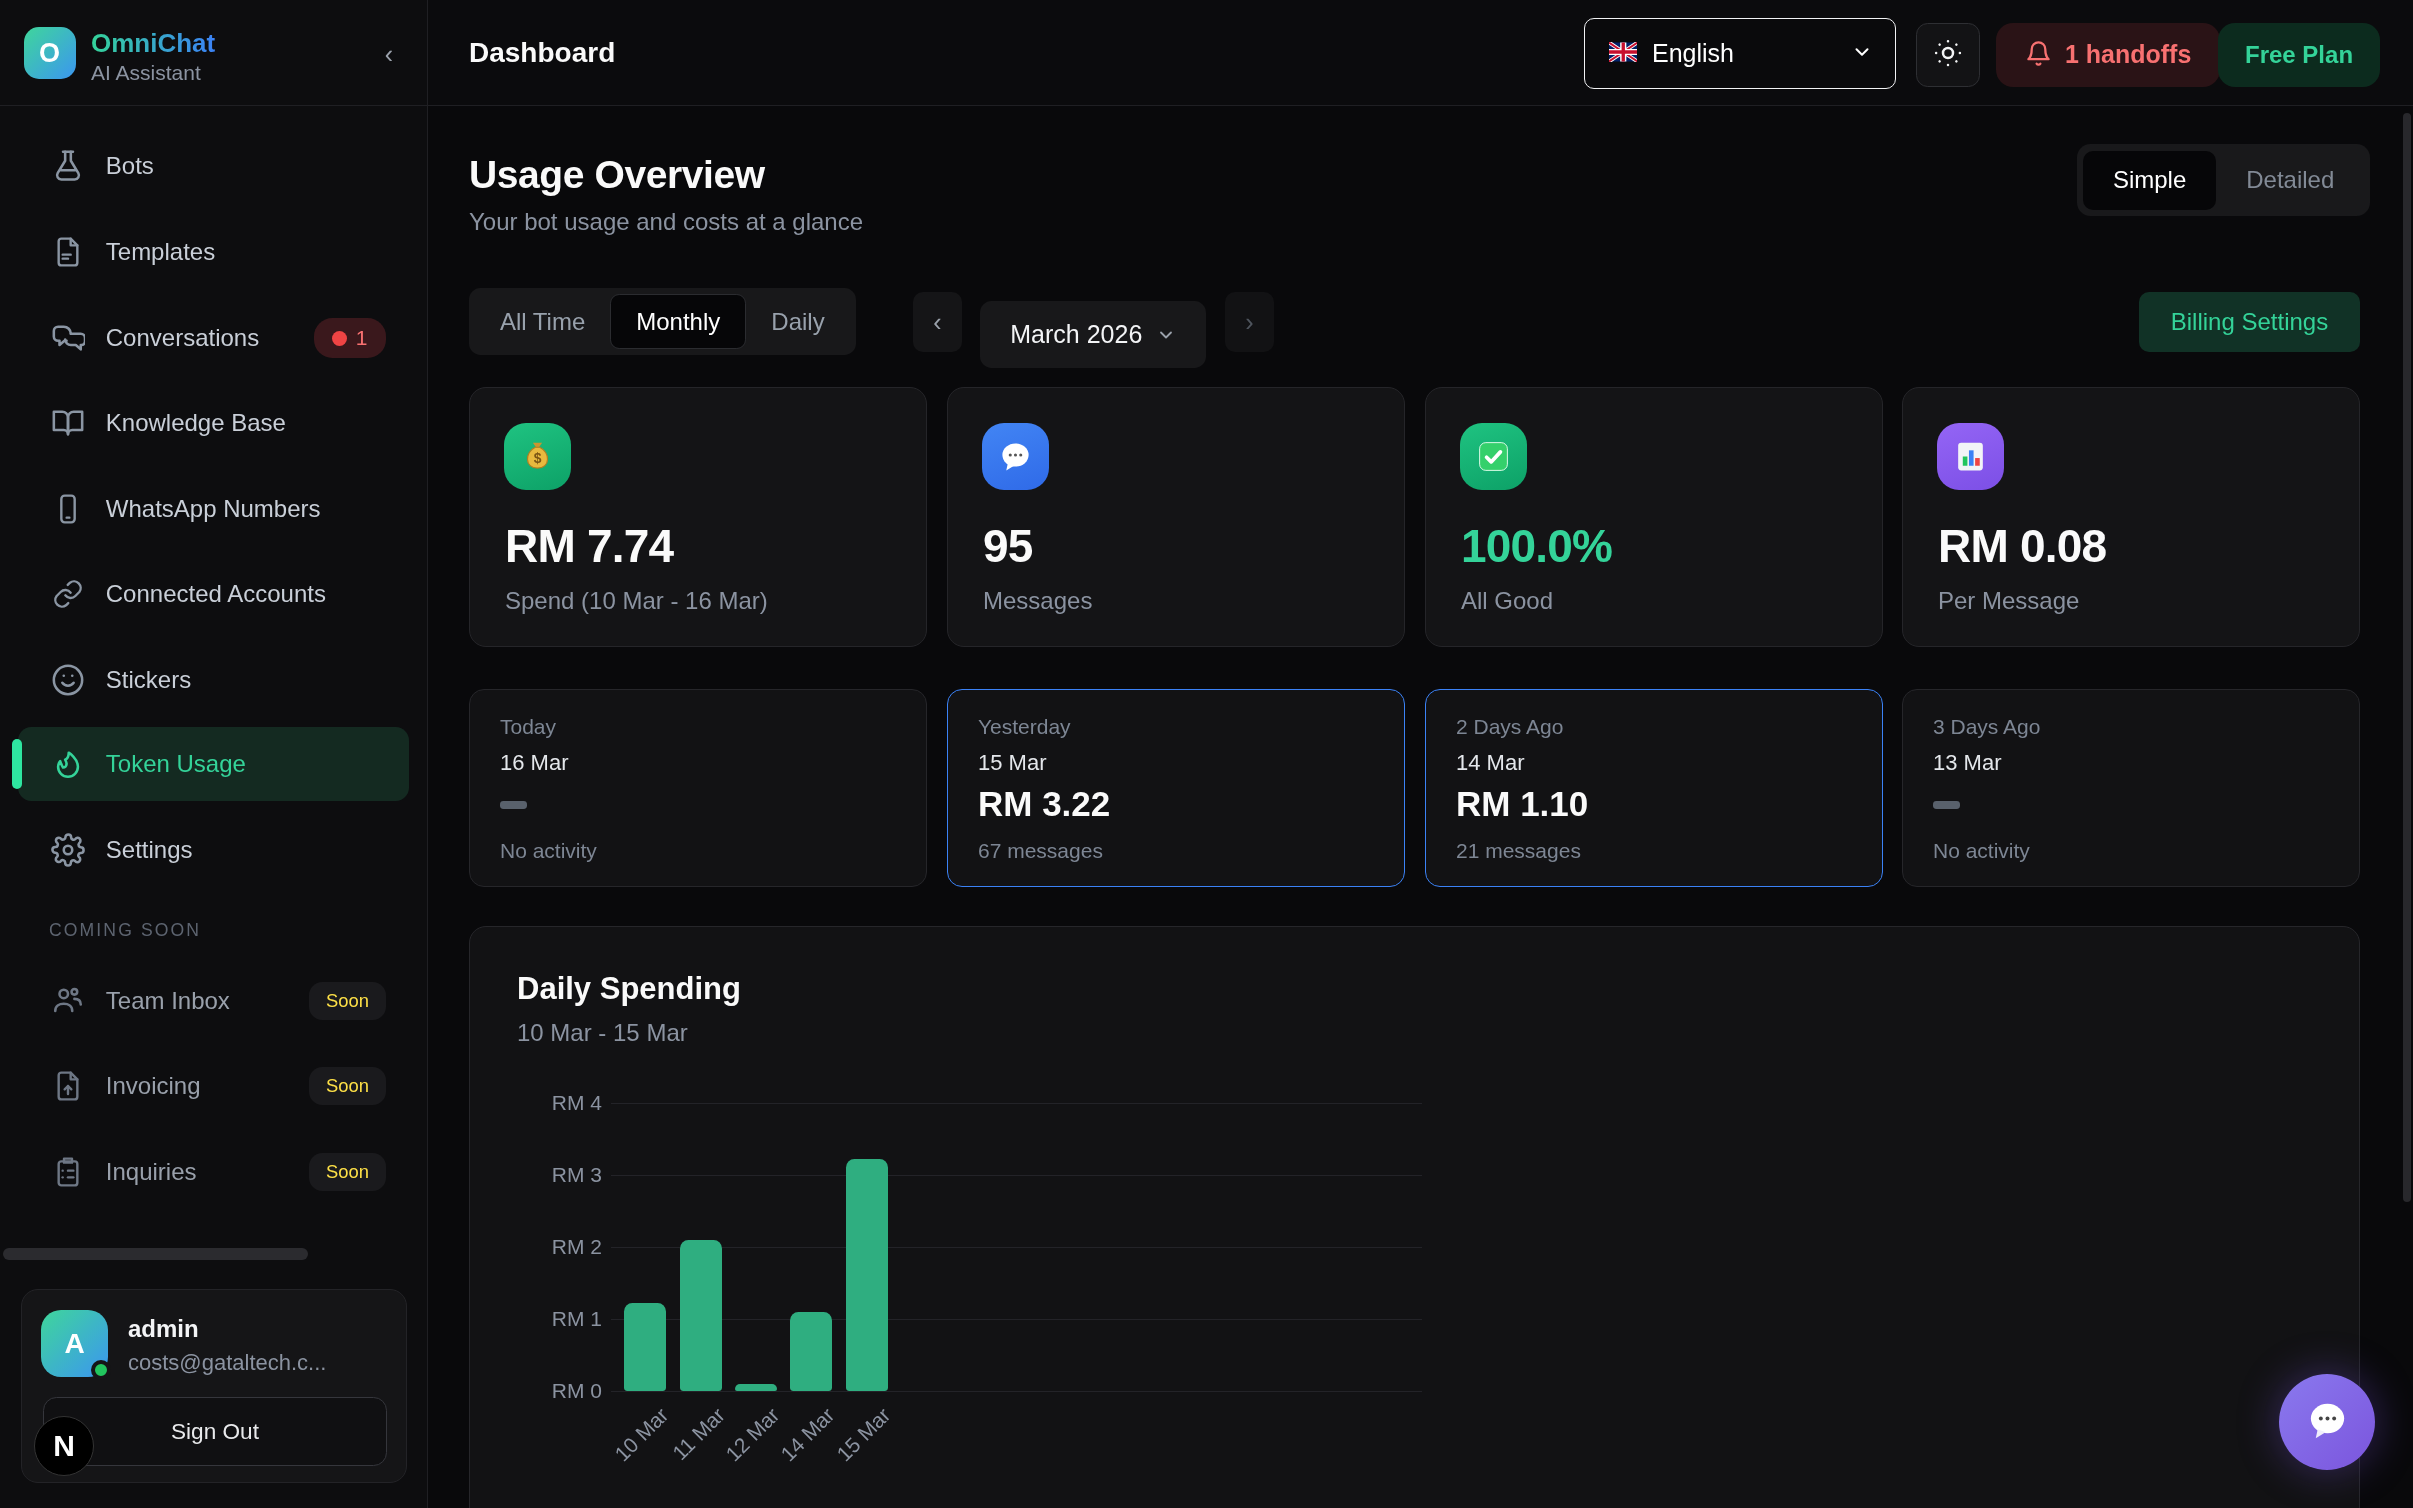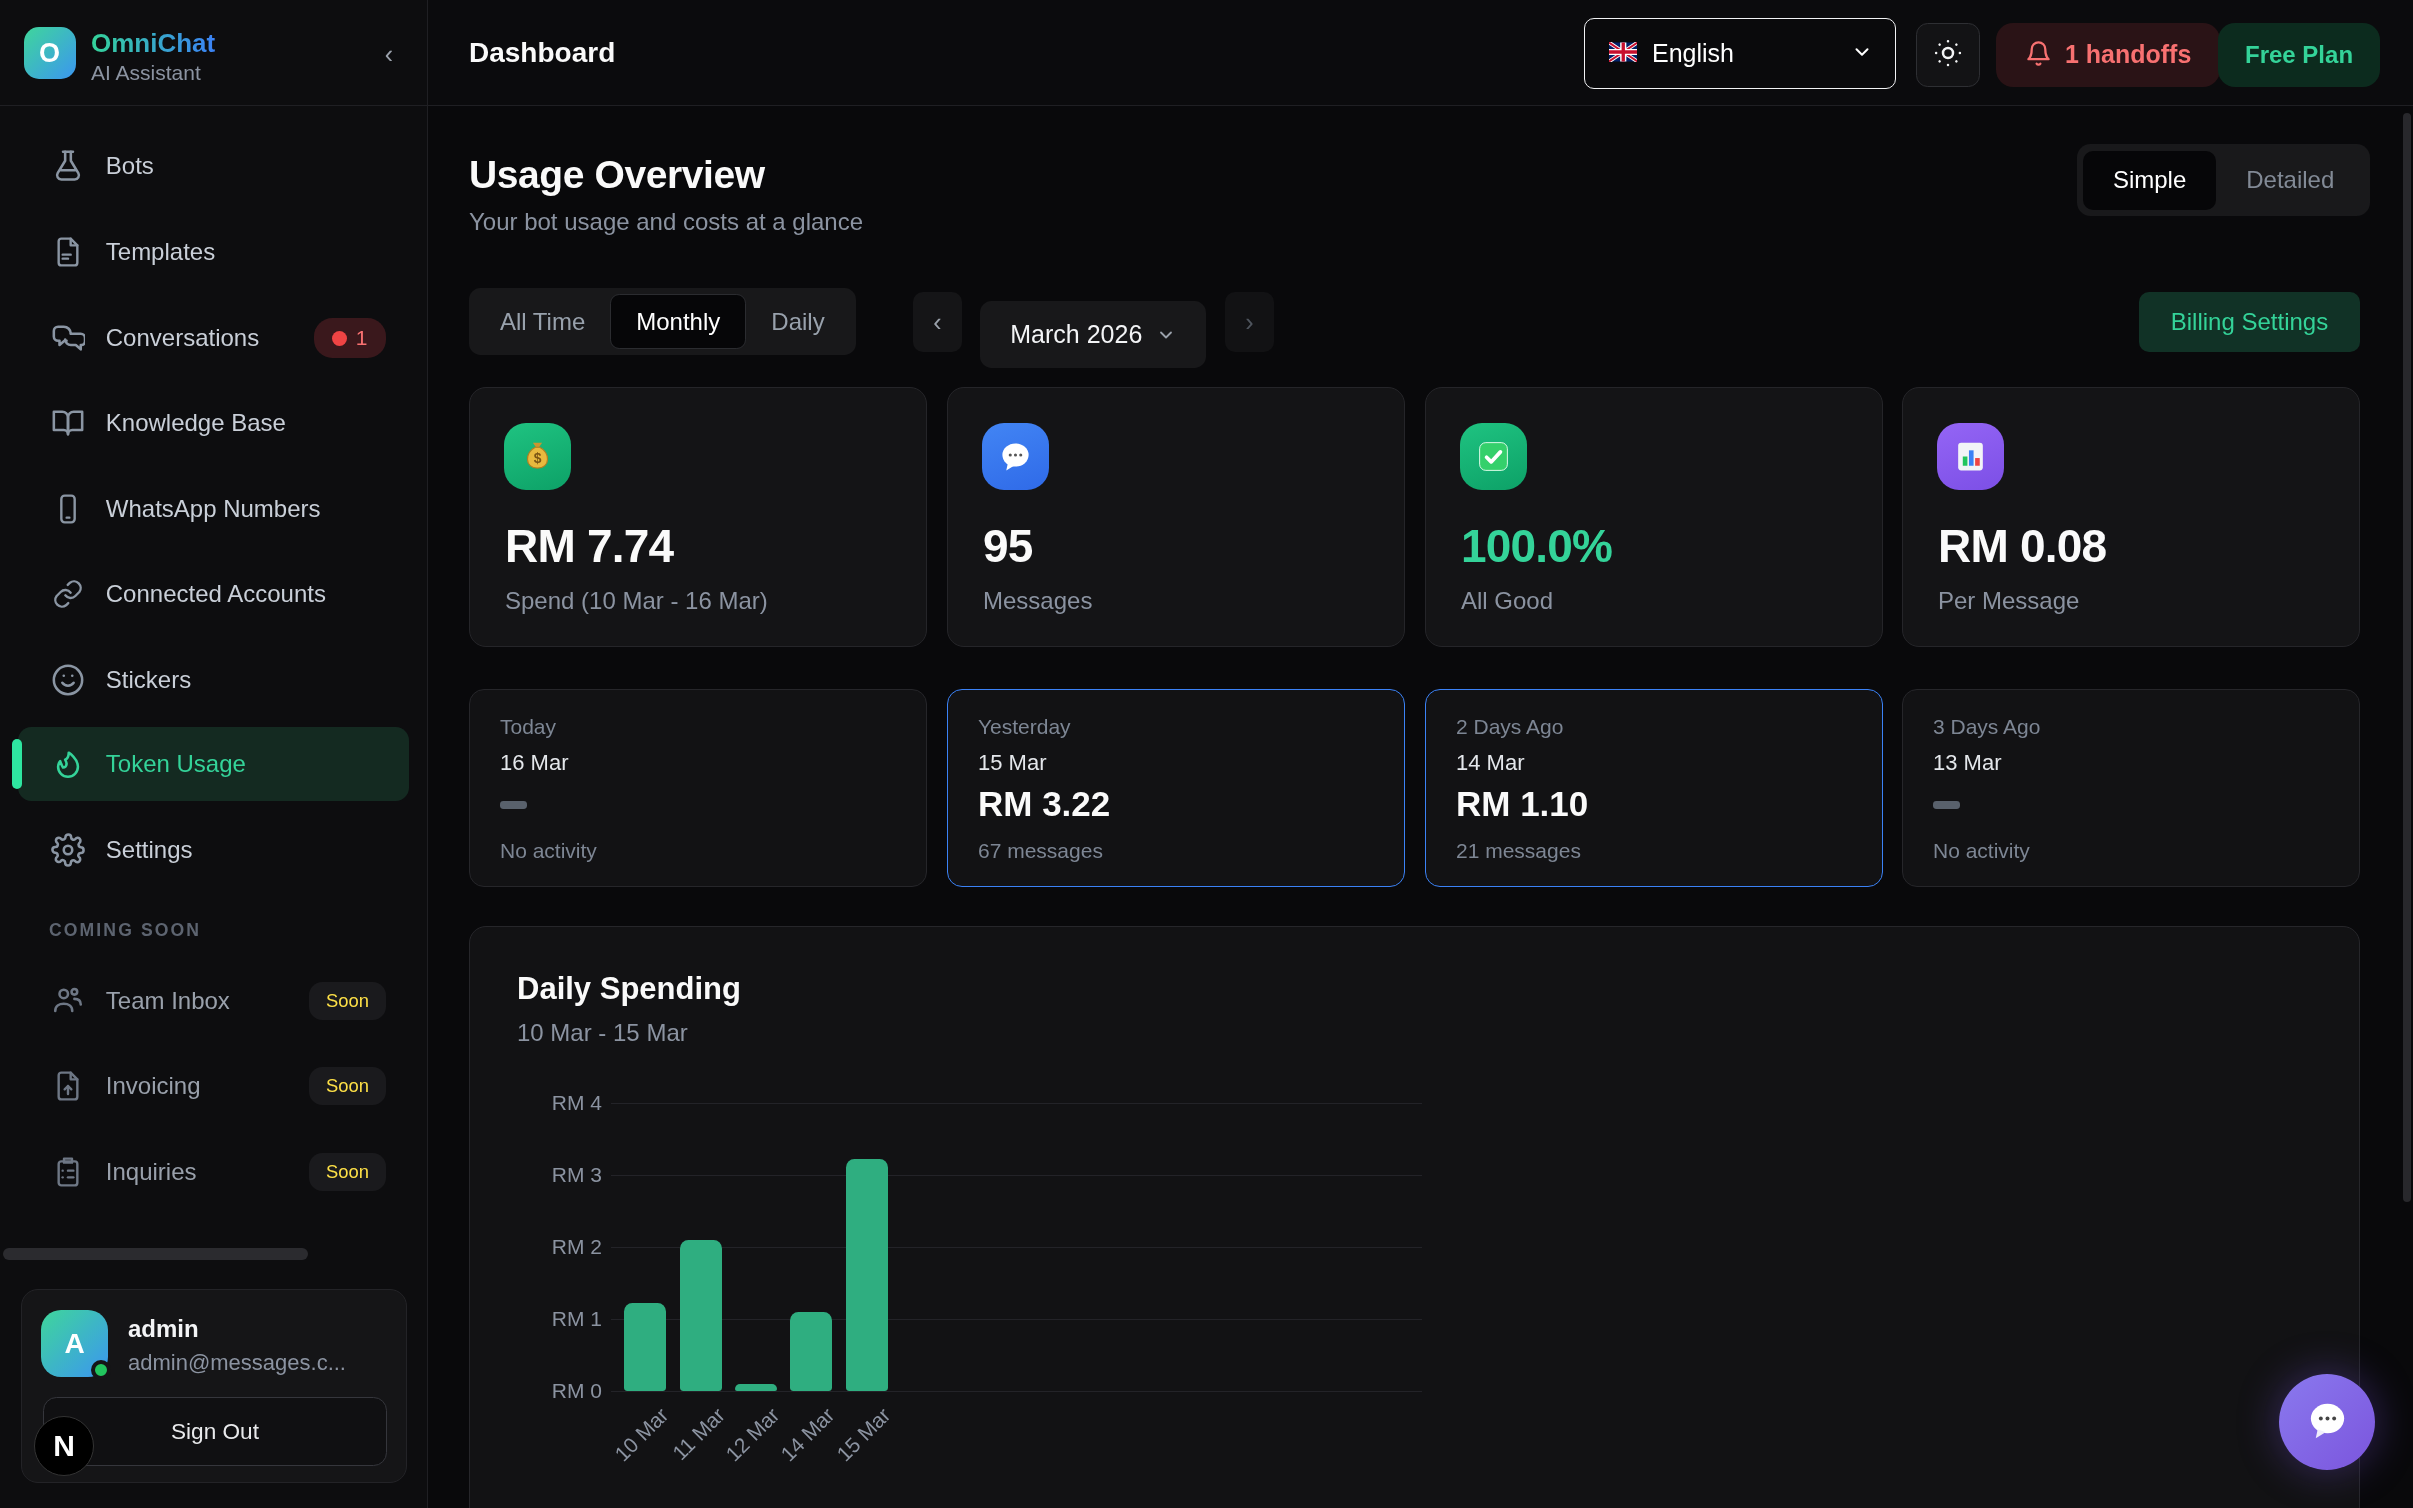--- a/index.html
+++ b/index.html
@@ -22,21 +22,21 @@
   .nav-item .ic { width:39px; margin-left:30px; display:flex; align-items:center; justify-content:center; }
   .nav-item .lbl { margin-left:18.4px; font-size:24px; color:#c9cfd8; }
   .nav-item.dim .lbl { color:#99a0ab; }
   .nav-item.active { background:#142a21; }
   .nav-item.active .lbl { color:#34d399; font-weight:500; }
   .active-indicator { position:absolute; left:-6.7px; top:11.7px; width:10px; height:50px; border-radius:6.7px; background:#2ee6a0; }
   .nav-badge { position:absolute; right:23.5px; display:flex; align-items:center; gap:8.4px; background:#3a181c; border-radius:18.4px; padding:8.4px 18.4px; }
   .nav-badge .dot { width:15px; height:15px; border-radius:50%; background:#ef4444; }
   .nav-badge .num { color:#f87171; font-size:21px; }
   .soon-pill { position:absolute; right:23.5px; background:#1a1a1d; border-radius:13.4px; padding:8.4px 17px; color:#fde047; font-size:18.4px; }
-  .section-label { position:absolute; left:49px; top:920px; font-size:17.6px; letter-spacing:2.1px; color:#5d6470; font-weight:bold; }
+  .section-label { position:absolute; left:49px; top:920px; font-size:17.6px; letter-spacing:2.1px; color:#5d6470; font-weight:normal; }
   .sb-scrollbar { position:absolute; left:2.5px; top:1248px; width:305px; height:11.7px; border-radius:5.9px; background:#2b2b2f; }
 
   .user-card { position:absolute; left:21px; top:1289px; width:386px; height:194px; background:#151517; border:0.8px solid #232327; border-radius:17px; }
   .user-avatar { position:absolute; left:19px; top:20px; width:67px; height:67px; border-radius:20px;
           background:linear-gradient(135deg,#3fd69b 0%,#3b96f0 100%); color:#fff; font-size:28px; font-weight:bold;
           display:flex; align-items:center; justify-content:center; }
   .online-dot { position:absolute; right:-3.4px; bottom:-3.4px; width:20px; height:20px; border-radius:50%; background:#22c55e; border:4.2px solid #151517; }
   .user-name { position:absolute; left:106px; top:25px; font-size:24px; font-weight:bold; color:#f3f4f6; }
   .user-email { position:absolute; left:106px; top:60px; font-size:22px; color:#8b93a1; }
   .signout-btn { position:absolute; left:21px; top:107px; width:344px; height:69px; border:0.8px solid #35363c; border-radius:13.4px;
@@ -277,21 +277,21 @@
     </div>
 
     <div class="sb-scrollbar"></div>
 
     <div class="user-card">
       <div class="user-avatar">
         <span>A</span>
         <span class="online-dot"></span>
       </div>
       <div class="user-name">admin</div>
-      <div class="user-email">admin@messages.c...</div>
+      <div class="user-email">costs@gataltech.c...</div>
       <div class="signout-btn">Sign Out</div>
     </div>
     <div class="next-badge">N</div>
   </div>
 
   <div class="topbar">
     <div class="topbar-title">Dashboard</div>
 
     <div class="lang-select">
       <span class="flag">

